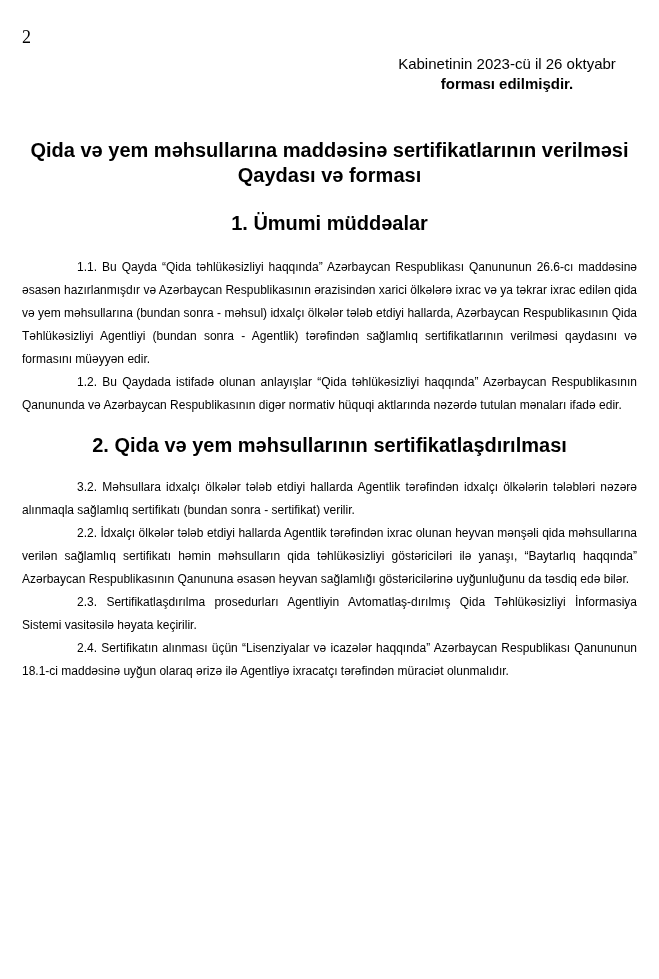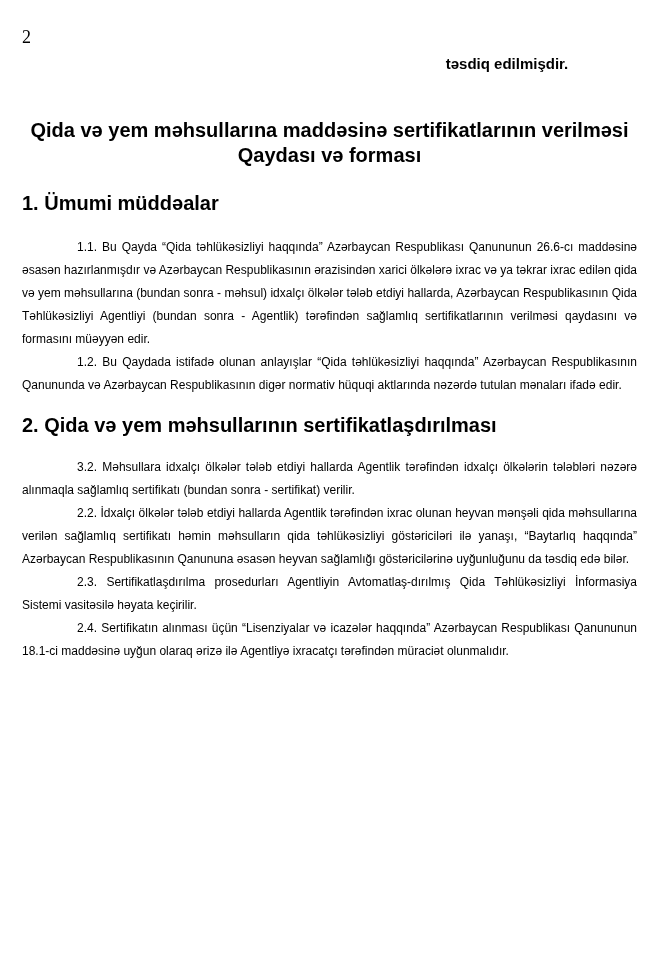--- a/index.html
+++ b/index.html
@@ -41,20 +41,21 @@
   }
   .doc-title {
     margin: 44px 0 0 0;
     text-align: center;
     font-size: 20px;
     line-height: 25px;
     font-weight: bold;
   }
   .section-heading {
     margin: 23px 0 0 0;
+    text-align: center;
     font-size: 20px;
     line-height: 25px;
     font-weight: bold;
   }
   .section-heading.second {
     margin-top: 16px;
   }
   .body-par {
     margin: 0;
     font-size: 12px;
@@ -71,21 +72,22 @@
   }
 </style>
 </head>
 <body>
 
 <div class="page">
 
   <div class="page-number">2</div>
 
   <div class="approval-block">
-    <div class="approval-line emphasis">təsdiq edilmişdir.</div>
+    <div class="approval-line">Kabinetinin 2023-cü il 26 oktyabr</div>
+    <div class="approval-line emphasis">forması edilmişdir.</div>
   </div>
 
   <h1 class="doc-title">
     <div>Qida və yem məhsullarına maddəsinə sertifikatlarının verilməsi</div>
     <div>Qaydası və forması</div>
   </h1>
 
   <h2 class="section-heading">1. Ümumi müddəalar</h2>
 
   <p class="body-par after-heading">1.1. Bu Qayda “Qida təhlükəsizliyi haqqında” Azərbaycan Respublikası Qanununun 26.6-cı maddəsinə əsasən hazırlanmışdır və Azərbaycan Respublikasının ərazisindən xarici ölkələrə ixrac və ya təkrar ixrac edilən qida və yem məhsullarına (bundan sonra - məhsul) idxalçı ölkələr tələb etdiyi hallarda, Azərbaycan Respublikasının Qida Təhlükəsizliyi Agentliyi (bundan sonra - Agentlik) tərəfindən sağlamlıq sertifikatlarının verilməsi qaydasını və formasını müəyyən edir.</p>

